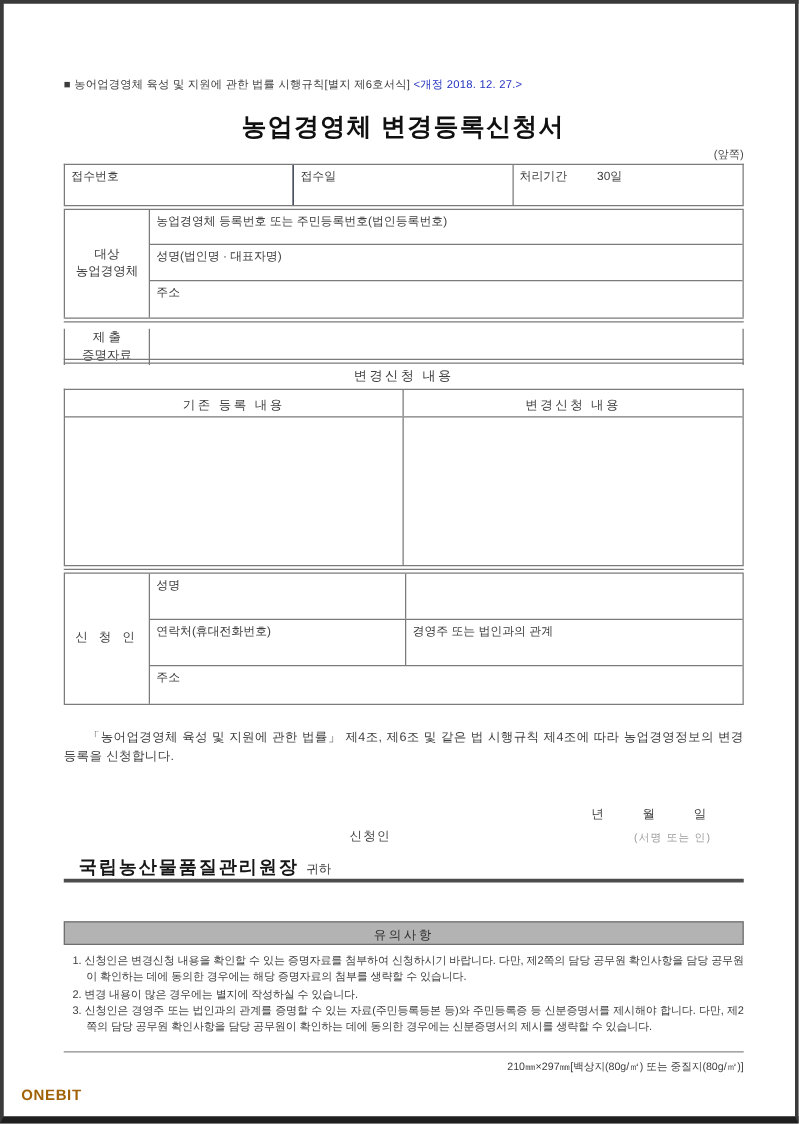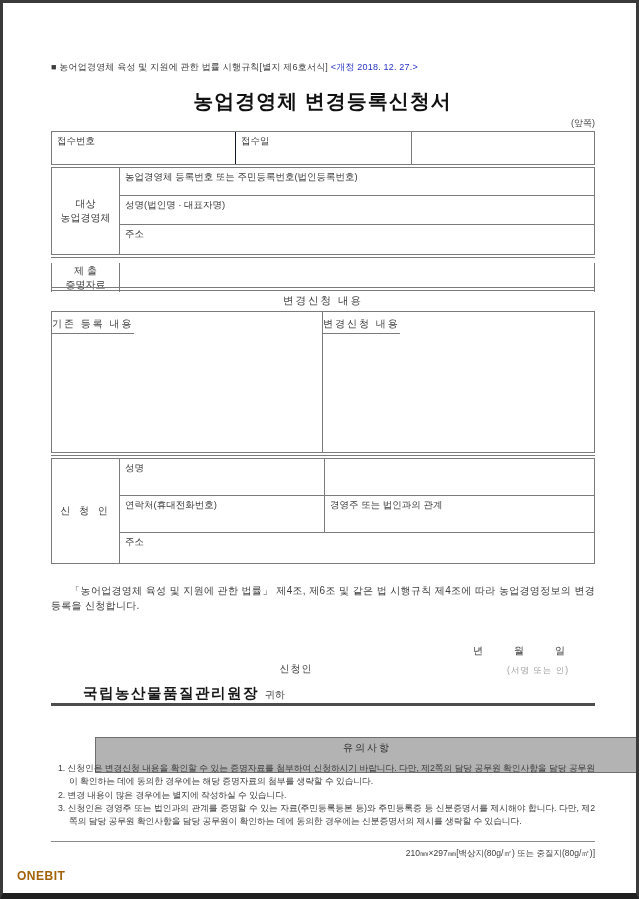--- a/index.html
+++ b/index.html
@@ -44,21 +44,21 @@
   .tbl2 .r1 { height:28px; border-bottom:1px solid #7b7b7b; }
   .tbl2 .r2 { height:29px; border-bottom:1px solid #7b7b7b; }
   .tbl2 .r3 { flex:1; }
 
   .tbl3 { top:260px; height:29px; display:flex; }
   .tbl3 .val { flex:1; }
 
   
   .chg-header { top:291px; text-align:center; font-size:10.5px; letter-spacing:2px; color:#3d3d3d; }
   .tbl4 { top:308px; height:141px; border-top:1px solid #7b7b7b; display:flex; }
-  .t4col { width:272px; box-sizing:border-box; display:flex; flex-direction:row;justify-content:center; }
+  .t4col { width:272px; box-sizing:border-box; display:flex; flex-direction:column;justify-content:center; }
   .t4col-left { border-right:1px solid #7b7b7b; }
   .t4head { height:22px; border-bottom:1px solid #7b7b7b; text-align:center;
             font-size:10px; letter-spacing:2px; padding-top:5px; box-sizing:border-box; }
   .t4body { flex:1; }
 
   
   .tbl5 { top:455px; height:106px; border-top:1px solid #7b7b7b; border-bottom:1px solid #7b7b7b; display:flex; }
   .tbl5 .lbl-col { letter-spacing:3px; }
   .tbl5 .rows { flex:1; display:flex; flex-direction:column; }
   .tbl5 .rr { display:flex; border-bottom:1px solid #7b7b7b; height:37px; box-sizing:border-box; }
@@ -68,28 +68,28 @@
 
   
   .declaration { top:570px; font-size:10px; line-height:15px; text-indent:1.9em;
                  letter-spacing:0.3px; text-align:justify; }
   .date-row { top:641px; display:flex; justify-content:flex-end; gap:31px;
               padding-right:30px; box-sizing:border-box; font-size:10px; }
   .applicant-label { top:659px; left:263px; width:60px; text-align:center; font-size:10px; letter-spacing:1px; }
   .sign-note { top:662px; text-align:right; padding-right:26px; box-sizing:border-box;
                font-size:8.5px; color:#9a9a9a; letter-spacing:1px; }
   .recipient-line { top:681px; left:60px; }
-  .recipient-name { font-size:14.5px; font-weight:700; color:#161616; letter-spacing:1.5px;margin-left:20px; }
+  .recipient-name { font-size:14.5px; font-weight:700; color:#161616; letter-spacing:1.5px; }
   .recipient-hon { font-size:10px; color:#3d3d3d; margin-left:6px; }
   .thick-line { top:700px; height:3px; background:#4d4d4d; }
 
   
-  .notice-bar { top:734px; height:36px; background:#b3b3b3; border:1px solid #6f6f6f;
+  .notice-bar { top:734px; height:19px; background:#b3b3b3; border:1px solid #6f6f6f;
                 box-sizing:border-box; text-align:center; font-size:10px; letter-spacing:2px;
-                color:#2d2d2d; padding-top:3px;margin-left:44px; }
+                color:#2d2d2d; padding-top:3px; }
   .notice-list { top:759px; left:55px; width:537px; font-size:8.8px; line-height:12.8px;
                  letter-spacing:-0.1px; }
   .notice-item { padding-left:11px; text-indent:-11px; margin:0 0 1px 0; text-align:justify; }
   .hairline { top:838px; height:0; border-top:1px solid #8a8a8a; }
   .paper-size { top:845px; text-align:right; font-size:8.5px; color:#3d3d3d; }
 
   .logo { top:866px; left:14px; font-size:12px; font-weight:700; color:#a16207; letter-spacing:0.5px; }
 </style>
 </head>
 <body>
@@ -97,20 +97,24 @@
 <div class="page">
 
   <div class="abs content-x meta-line"><span>■ 농어업경영체 육성 및 지원에 관한 법률 시행규칙[별지 제6호서식] </span><span class="meta-rev">&lt;개정 2018. 12. 27.&gt;</span></div>
 
   <div class="abs doc-title">농업경영체 변경등록신청서</div>
   <div class="abs content-x side-note">(앞쪽)</div>
 
   <div class="abs content-x tbl tbl1 bt">
     <div class="c1 cell-label">접수번호</div>
     <div class="c2 cell-label">접수일</div>
+    <div class="c3 cell-label">
+      <span>처리기간</span>
+      <span>30일</span>
+    </div>
   </div>
   <div class="abs content-x sep" style="top:161px;"></div>
 
   <div class="abs content-x tbl tbl2" style="top:165px;">
     <div class="lbl-col">
       <span>대상</span>
       <span>농업경영체</span>
     </div>
     <div class="rows">
       <div class="r1 cell-label">농업경영체 등록번호 또는 주민등록번호(법인등록번호)</div>

